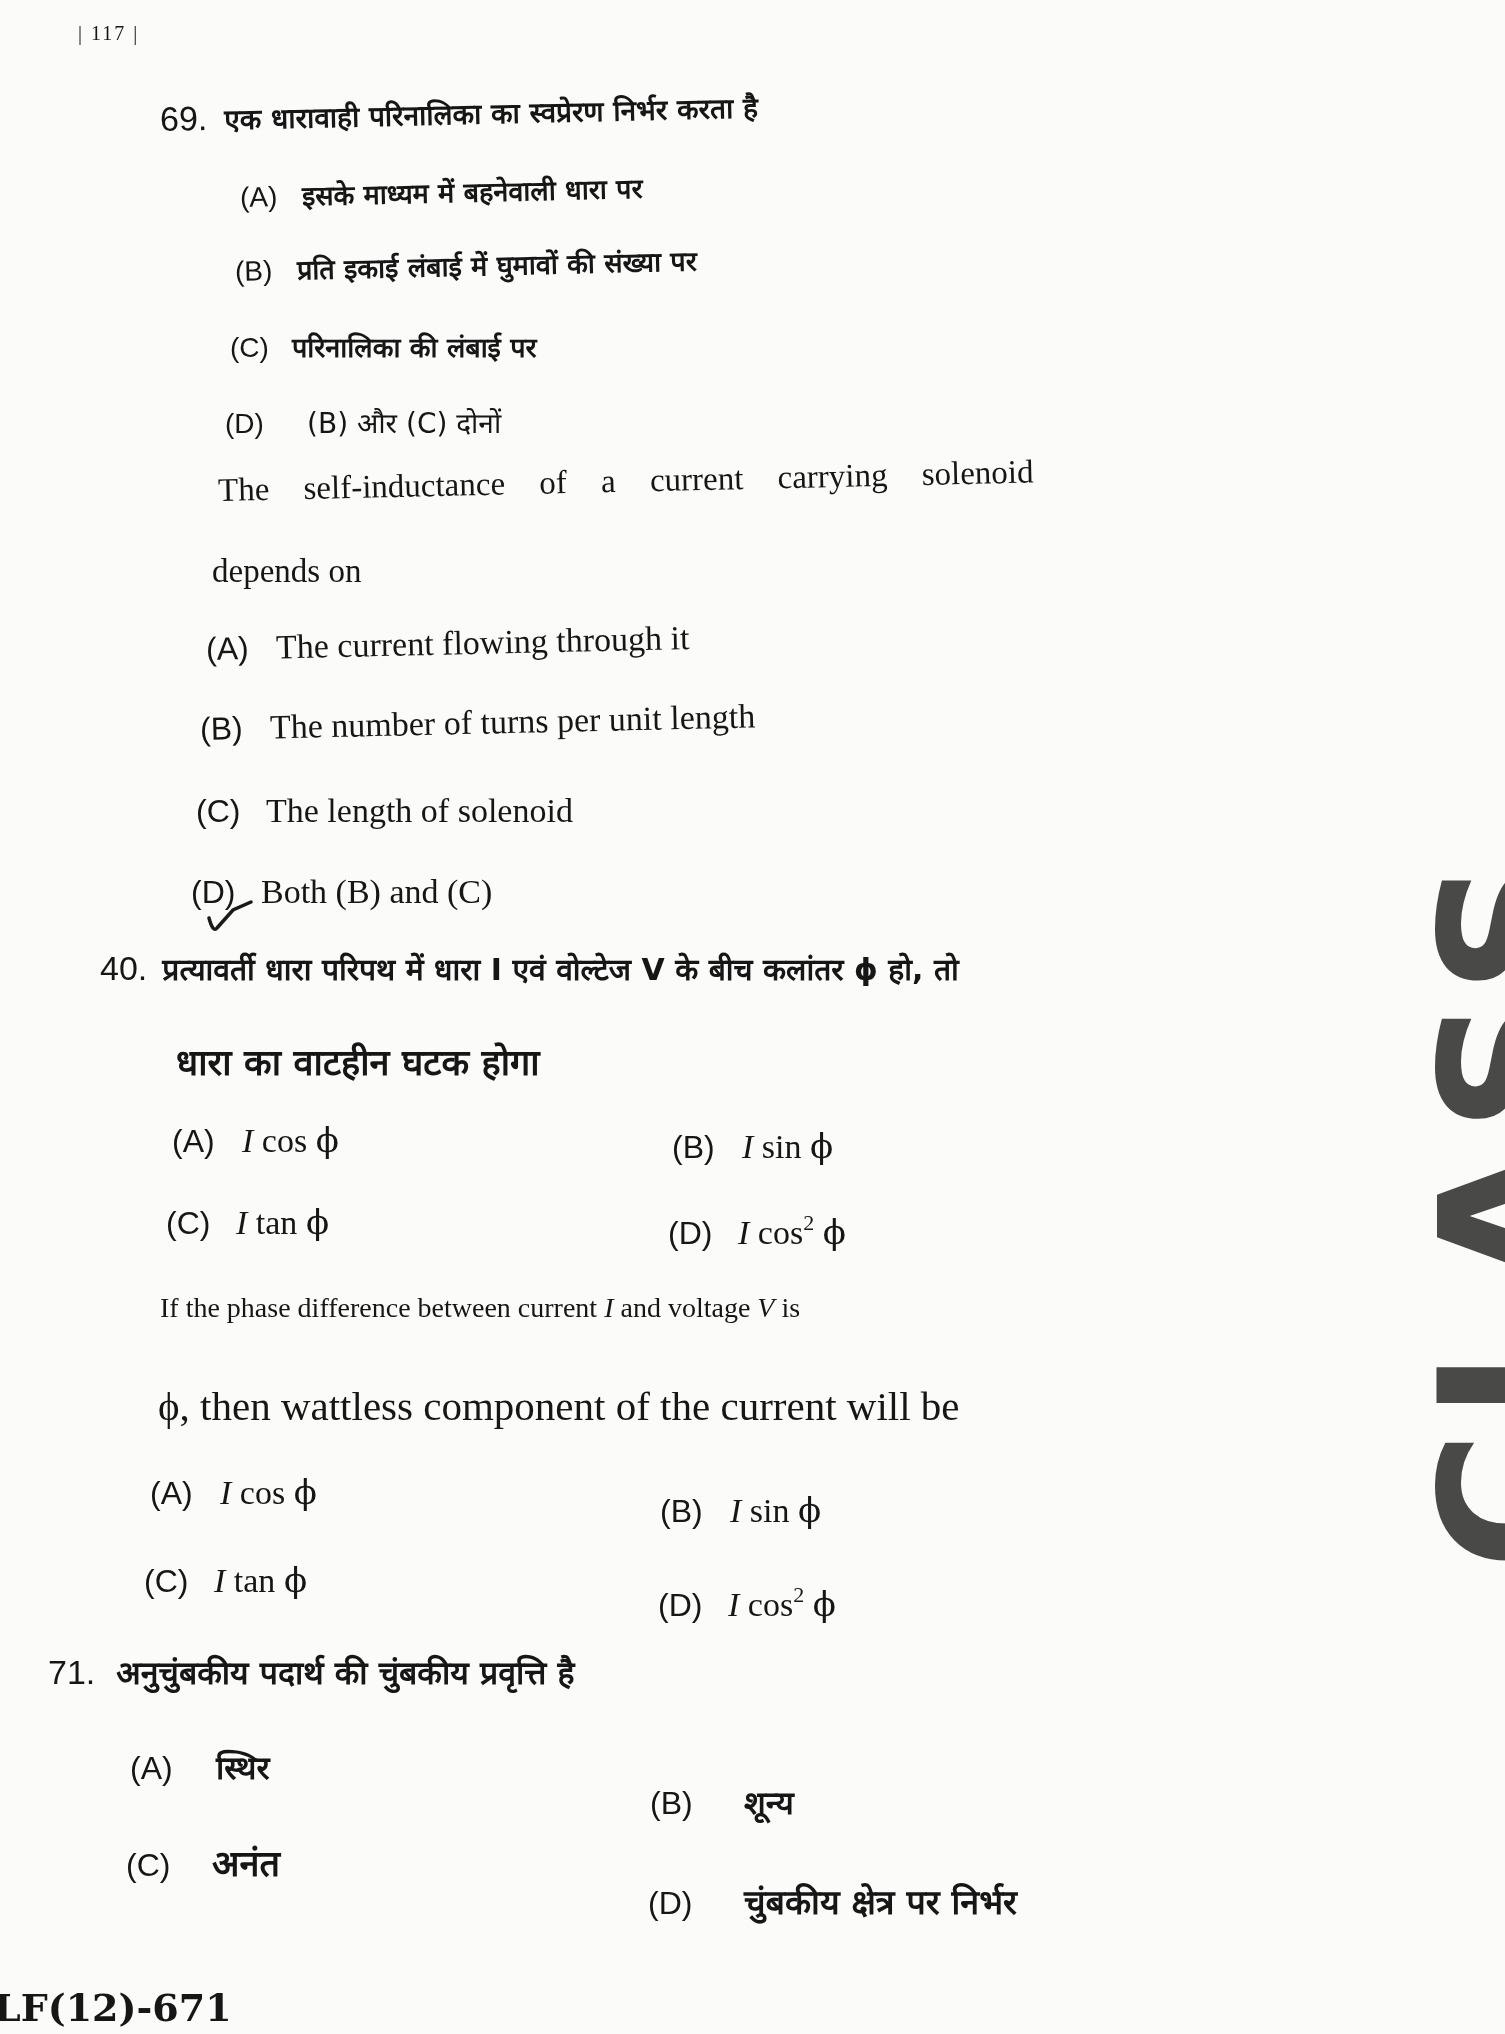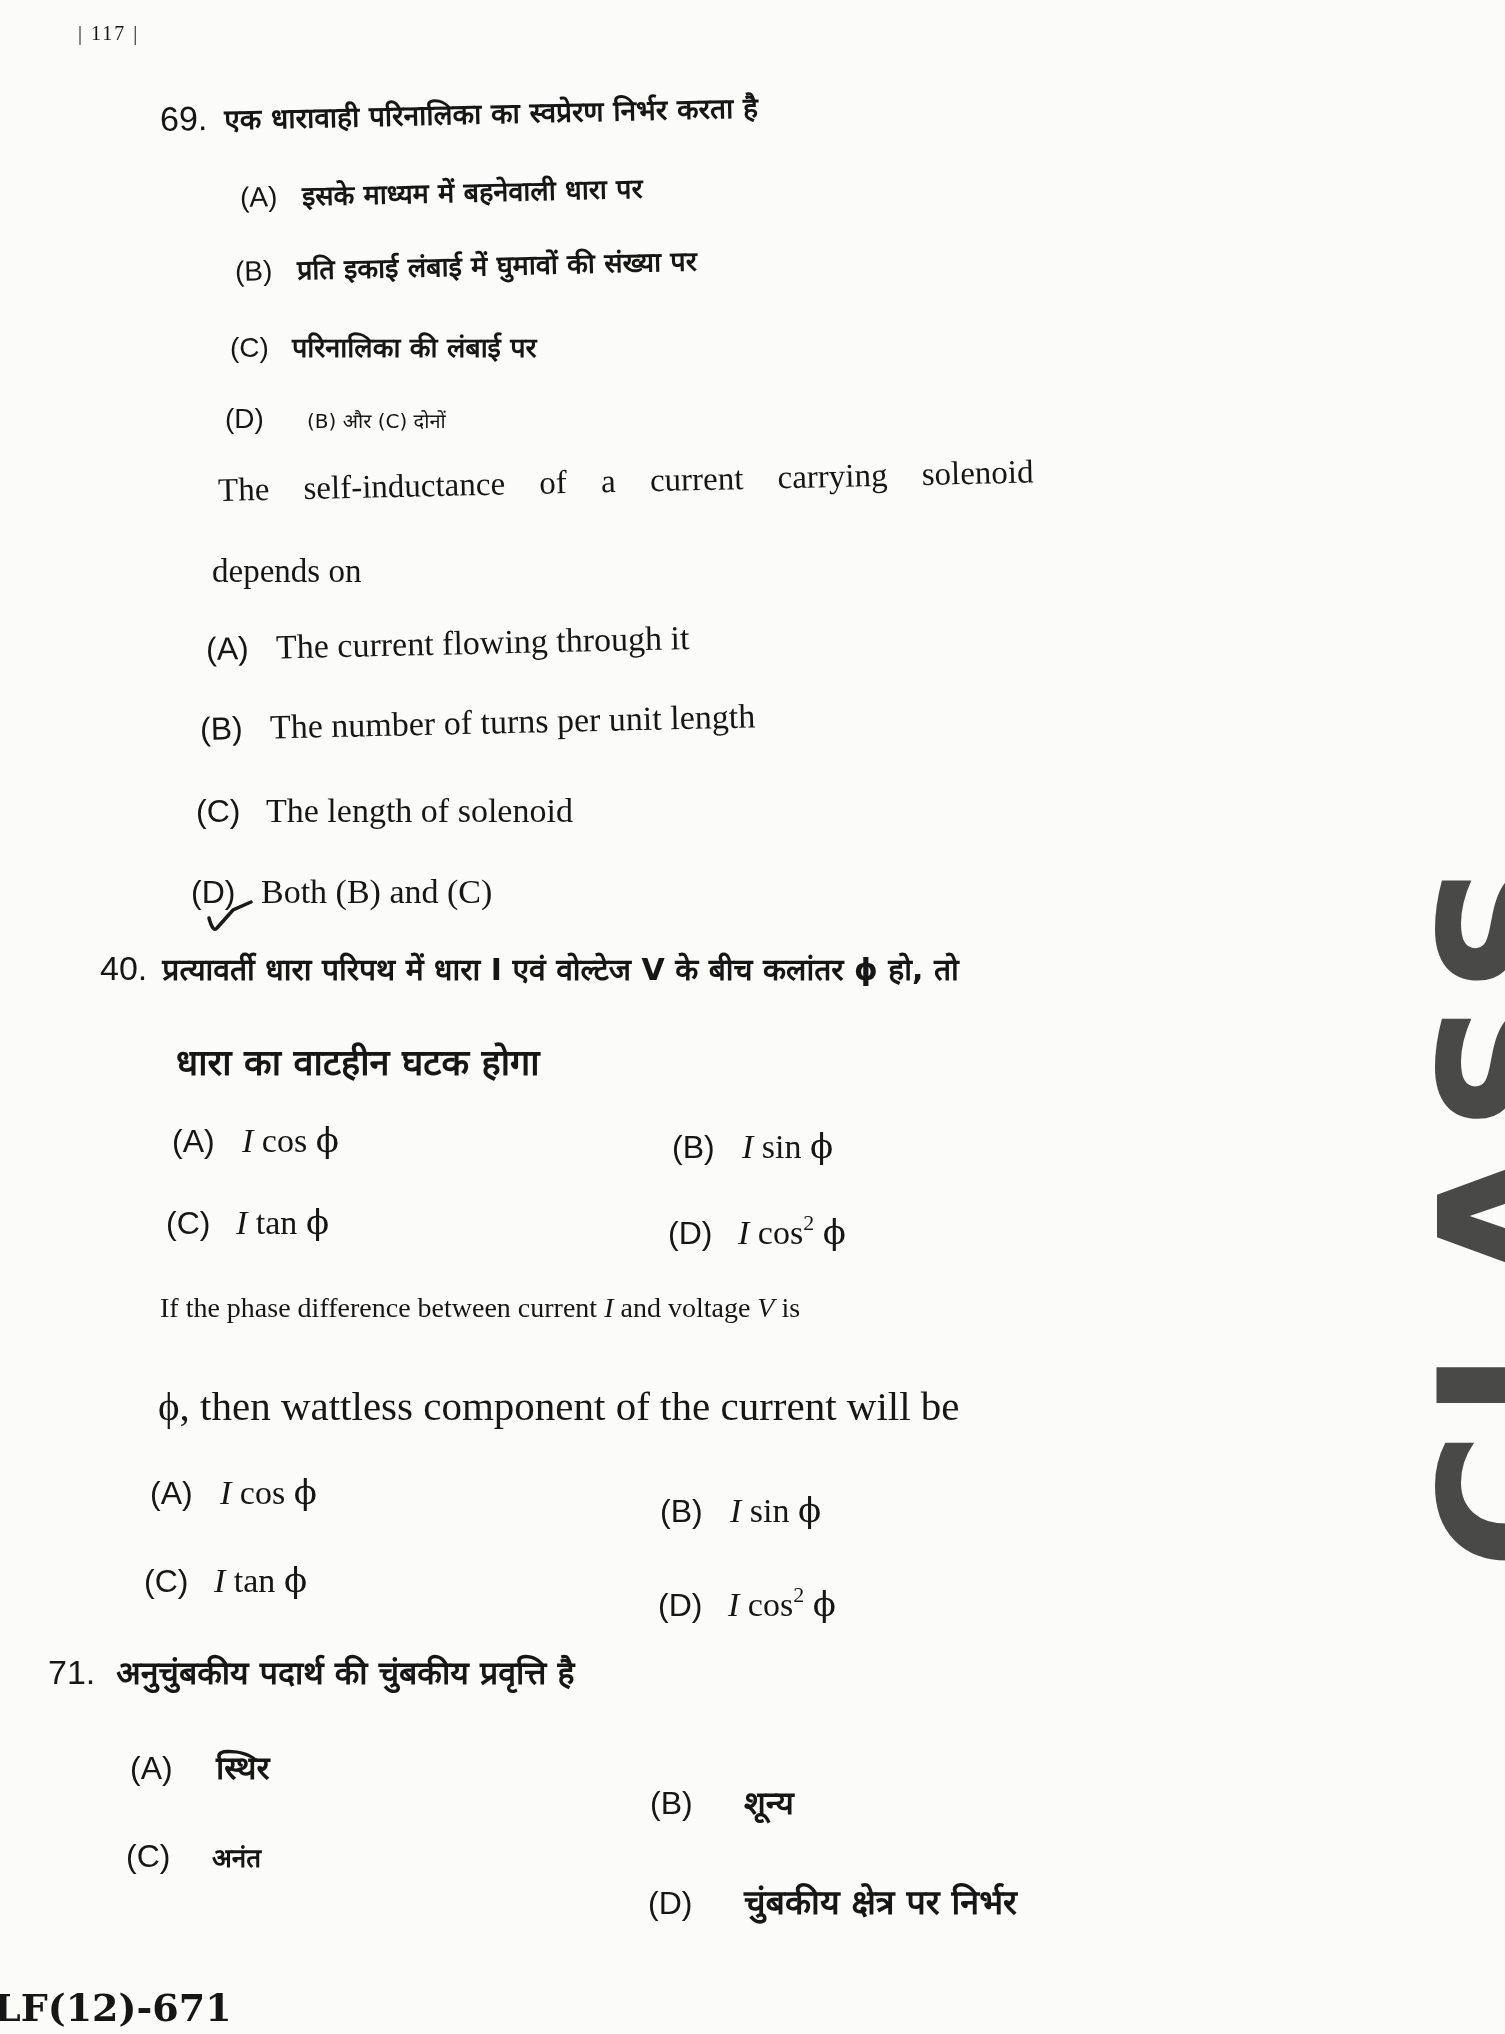--- a/index.html
+++ b/index.html
@@ -40,21 +40,21 @@
 <div class="abs r69" style="left:240px; top:178px;">
   <span class="opt-label" style="font-size:28px;width:62px">(A)</span><span class="hi" style="font-size:27px">इसके माध्यम में बहनेवाली धारा पर</span>
 </div>
 <div class="abs r69" style="left:235px; top:252px;">
   <span class="opt-label" style="font-size:28px;width:62px">(B)</span><span class="hi" style="font-size:27px">प्रति इकाई लंबाई में घुमावों की संख्या पर</span>
 </div>
 <div class="abs" style="left:230px; top:328px;">
   <span class="opt-label" style="font-size:28px;width:62px">(C)</span><span class="hi" style="font-size:27px">परिनालिका की लंबाई पर</span>
 </div>
 <div class="abs" style="left:225px; top:403px;">
-  <span class="opt-label" style="font-size:28px;width:82px">(D)</span><span class="hi" style="font-size:20px;font-weight:normal">(B) और (C) दोनों</span>
+  <span class="opt-label" style="font-size:28px;width:82px">(D)</span><span class="hi" style="font-size:28px;font-weight:normal">(B) और (C) दोनों</span>
 </div>
 
 <div class="abs en r69" style="left:218px; top:472px; font-size:33px; word-spacing:26px;">The self-inductance of a current carrying solenoid</div>
 <div class="abs en" style="left:212px; top:553px; font-size:33px;">depends on</div>
 
 <div class="abs en r69" style="left:206px; top:630px; font-size:34px;">
   <span class="opt-label">(A)</span><span>The current flowing through it</span>
 </div>
 <div class="abs en r69" style="left:200px; top:710px; font-size:34px;">
   <span class="opt-label">(B)</span><span>The number of turns per unit length</span>
@@ -110,21 +110,21 @@
   <span class="q-num">71.</span>
   <span class="hi" style="font-size:32px;margin-left:16px;text-align:right;">अनुचुंबकीय पदार्थ की चुंबकीय प्रवृत्ति है</span>
 </div>
 <div class="abs" style="left:130px; top:1745px;">
   <span class="opt-label" style="width:86px">(A)</span><span class="hi" style="font-size:32px">स्थिर</span>
 </div>
 <div class="abs" style="left:650px; top:1780px;">
   <span class="opt-label" style="width:94px">(B)</span><span class="hi" style="font-size:32px">शून्य</span>
 </div>
 <div class="abs" style="left:126px; top:1838px;">
-  <span class="opt-label" style="width:86px">(C)</span><span class="hi" style="font-size:26px">अनंत</span>
+  <span class="opt-label" style="width:86px">(C)</span><span class="hi" style="font-size:36px">अनंत</span>
 </div>
 <div class="abs" style="left:648px; top:1878px;">
   <span class="opt-label" style="width:96px">(D)</span><span class="hi" style="font-size:34px">चुंबकीय क्षेत्र पर निर्भर</span>
 </div>
 
 <div class="abs footer">LF(12)-671</div>
 
 <div class="margin-text">CLASS-XII</div>
 
 </body></html>

